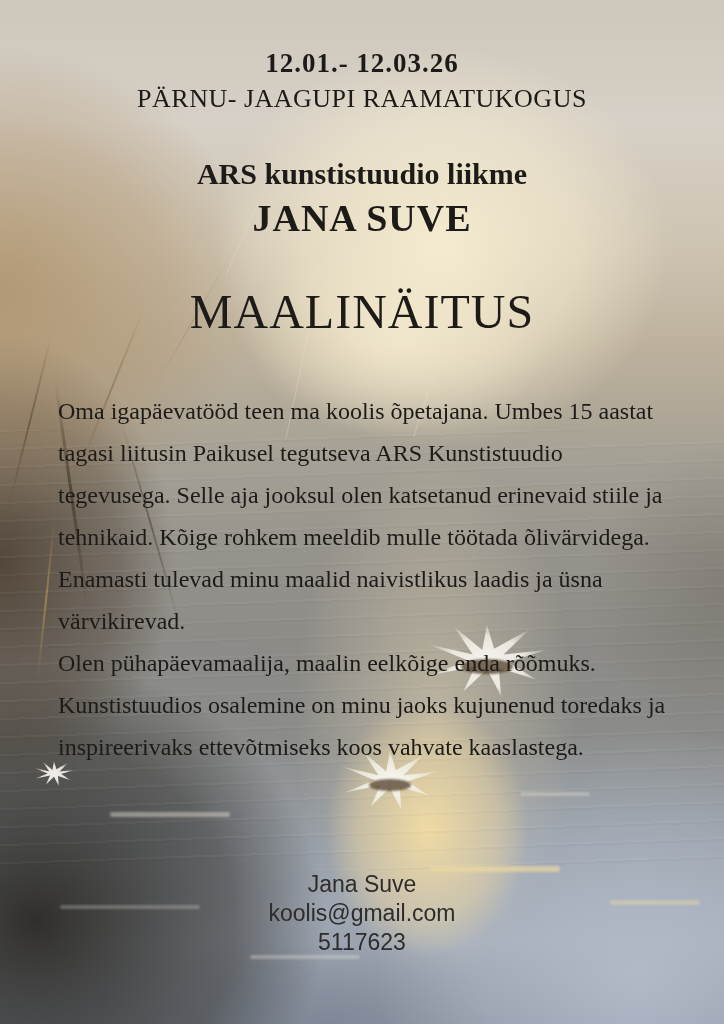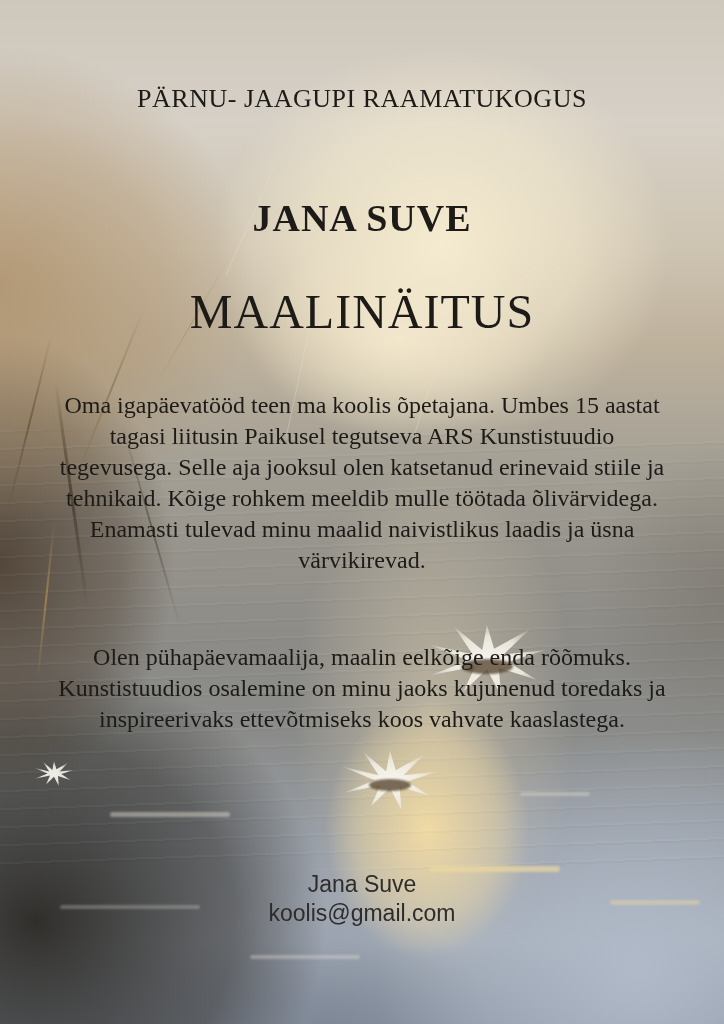--- a/index.html
+++ b/index.html
@@ -71,21 +71,21 @@
   
   .content { position: absolute; inset: 0; z-index: 2; text-align: center; }
   .line { position: absolute; left: 0; right: 0; }
   .dates   { top: 48px;  font-size: 27px; font-weight: bold; letter-spacing: 1px; }
   .venue   { top: 84px;  font-size: 26px; letter-spacing: 0.5px; }
   .studio  { top: 157px; font-size: 30px; font-weight: bold; }
   .artist  { top: 196px; font-size: 38px; font-weight: bold; letter-spacing: 1px; }
   .extype  { top: 284px; font-size: 48px; letter-spacing: 1px; }
   .para {
     position: absolute; left: 50%; transform: translateX(-50%);
-    width: 608px; font-size: 24px; line-height: 31px; text-align: center;
+    width: 608px; font-size: 24px; line-height: 42px; text-align: left;
   }
   .para1 { top: 390px; }
   .para2 { top: 622px; margin-top: 20px; }
   .contact {
     position: absolute; left: 0; right: 0; top: 870px;
     font-family: "Liberation Sans", "DejaVu Sans", sans-serif;
     font-size: 23px; line-height: 29px; color: #2e2d2b;
   }
 </style>
 </head>
@@ -117,24 +117,27 @@
     <div class="lily lily-b">
       <div class="petals"></div>
       <div class="pad"></div>
     </div>
     <div class="lily lily-c">
       <div class="petals"></div>
     </div>
   </div>
 
   <div class="content">
+    <div class="line dates">12.01.- 12.03.26</div>
     <div class="line venue">PÄRNU- JAAGUPI RAAMATUKOGUS</div>
+    <div class="line studio">ARS kunstistuudio liikme</div>
     <div class="line artist">JANA SUVE</div>
     <div class="line extype">MAALINÄITUS</div>
     <div class="para para1">Oma igapäevatööd teen ma koolis õpetajana. Umbes 15 aastat tagasi liitusin Paikusel tegutseva ARS Kunstistuudio tegevusega. Selle aja jooksul olen katsetanud erinevaid stiile ja tehnikaid. Kõige rohkem meeldib mulle töötada õlivärvidega. Enamasti tulevad minu maalid naivistlikus laadis ja üsna värvikirevad.</div>
     <div class="para para2">Olen pühapäevamaalija, maalin eelkõige enda rõõmuks. Kunstistuudios osalemine on minu jaoks kujunenud toredaks ja inspireerivaks ettevõtmiseks koos vahvate kaaslastega.</div>
     <div class="contact">
       <div>Jana Suve</div>
       <div>koolis@gmail.com</div>
+      <div>5117623</div>
     </div>
   </div>
 
 </div>
 
 </body></html>

